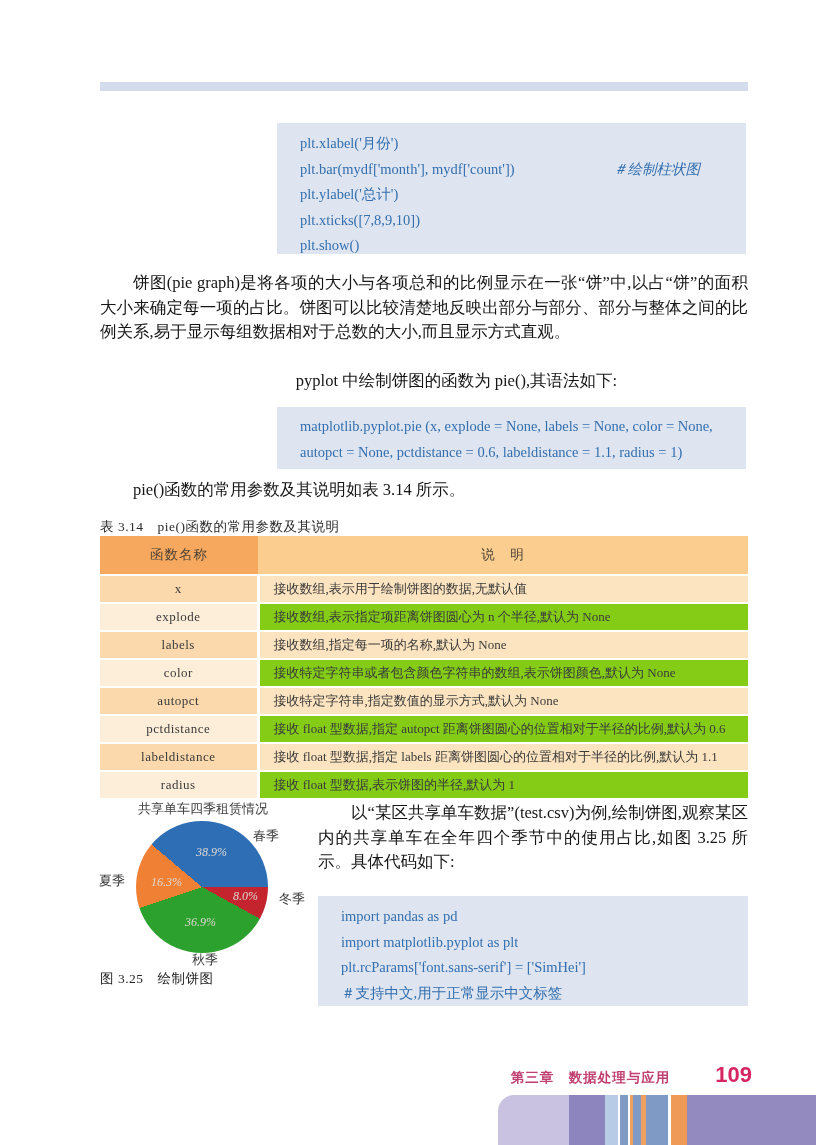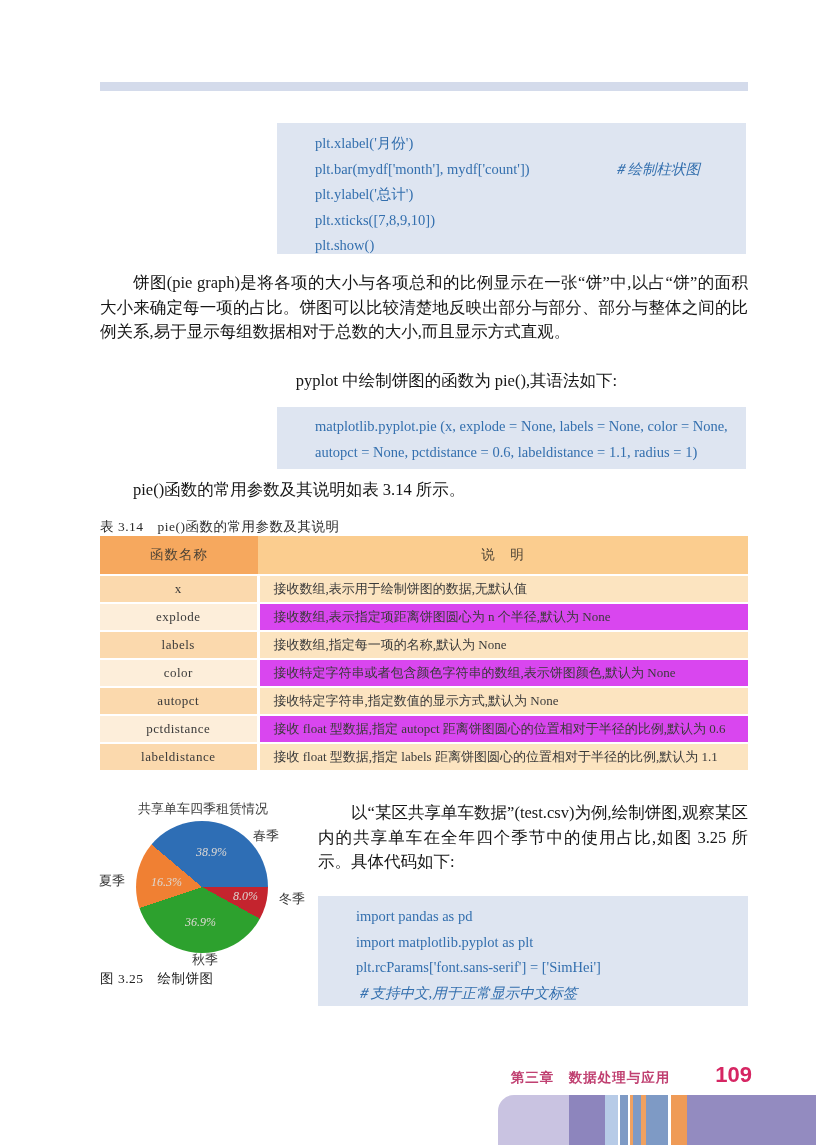--- a/index.html
+++ b/index.html
@@ -6,25 +6,25 @@
   .page{
     position:relative;width:816px;height:1145px;overflow:hidden;background:#ffffff;
     font-family:"Liberation Serif","DejaVu Serif",serif;color:#1c1c1c;
   }
   
   .header-rule{position:absolute;left:100px;top:82px;width:648px;height:9px;background:var(--rule,#d4dbeb);}
   
   .codeblock{
     position:absolute;background:var(--code-bg,#dee5f1);color:var(--code-text,#336fae);
     font-family:"Liberation Serif","DejaVu Serif",serif;font-size:14.5px;line-height:25.6px;
-    padding:8px 0 6px 38px;box-sizing:border-box;text-align:center;
+    padding:8px 0 6px 23px;box-sizing:border-box;text-align:center;
   }
   .codeblock .code-line{display:flex;white-space:pre;}
   .codeblock .comment{margin-left:auto;padding-right:46px;font-style:italic;}
-  .codeblock .comment-line{font-style:italic;}
+  .codeblock .comment-line{}
   #code-top{left:277px;top:123px;width:469px;height:131px;}
   #code-syntax{left:277px;top:407px;width:469px;height:62px;padding-top:7px;}
   #code-example{left:318px;top:896px;width:430px;height:110px;}
   
   .para{
     position:absolute;text-align:justify;font-size:16.5px;line-height:24.6px;color:#161616;
     text-indent:2em;margin:0;
   }
   #para-pie{left:100px;top:271px;width:648px;}
   #lead-pyplot{left:116px;top:369px;width:648px;text-align:center;}
@@ -37,21 +37,21 @@
     height:36px;font-weight:normal;color:#4d4336;font-size:13.5px;letter-spacing:1px;text-align:center;
   }
   .param-table th.c1{background:var(--th-left,#f6a85e);width:156px;}
   .param-table th.c2{background:var(--th-right,#fbcd8f);}
   .param-table td{height:24px;border-top:2px solid #ffffff;}
   .param-table td.c1{text-align:center;font-family:"Liberation Serif",serif;letter-spacing:0.5px;}
   .param-table td.c2{padding-left:14px;border-left:3px solid #ffffff;}
   .param-table tr.odd td.c1{background:#fbd9ad;}
   .param-table tr.odd td.c2{background:#fce4c0;}
   .param-table tr.even td.c1{background:#fdeeda;}
-  .param-table tr.even td.c2{background:#d946ef;}
+  .param-table tr.even td.c2{background:#84cc16;}
   
   .fig-title{position:absolute;left:103px;top:800px;width:200px;text-align:center;font-size:13px;color:#3f3f3f;}
   .pie{position:absolute;left:136px;top:821px;width:132px;height:132px;border-radius:50%;}
   .pie-label{position:absolute;font-size:13px;color:#3a3a3a;font-family:Liberation Mono, monospace;}
   .pie-pct{position:absolute;font-size:12px;color:#ded9d4;font-style:italic;}
   #lbl-spring{left:253px;top:827px;}
   #lbl-summer{left:99px;top:872px;}
   #lbl-winter{left:279px;top:890px;}
   #lbl-autumn{left:192px;top:951px;}
   #pct-spring{left:196px;top:845px;}
@@ -126,20 +126,24 @@
           <td class="c2">接收特定字符串,指定数值的显示方式,默认为 None</td>
         </tr>
         <tr class="even">
           <td class="c1">pctdistance</td>
           <td class="c2">接收 float 型数据,指定 autopct 距离饼图圆心的位置相对于半径的比例,默认为 0.6</td>
         </tr>
         <tr class="odd">
           <td class="c1">labeldistance</td>
           <td class="c2">接收 float 型数据,指定 labels 距离饼图圆心的位置相对于半径的比例,默认为 1.1</td>
         </tr>
+        <tr class="even">
+          <td class="c1">radius</td>
+          <td class="c2">接收 float 型数据,表示饼图的半径,默认为 1</td>
+        </tr>
       </tbody>
   </table>
 
   <div class="fig-title">共享单车四季租赁情况</div>
   <div class="pie" id="pie" style="background: conic-gradient(from 90deg, rgb(196, 36, 46) 0deg, rgb(196, 36, 46) 28.77deg, rgb(45, 161, 46) 28.77deg, rgb(45, 161, 46) 161.48deg, rgb(240, 128, 51) 161.48deg, rgb(240, 128, 51) 220.1deg, rgb(46, 110, 181) 220.1deg, rgb(46, 110, 181) 360deg);"></div>
   <span class="pie-label" id="lbl-spring">春季</span>
   <span class="pie-label" id="lbl-summer">夏季</span>
   <span class="pie-label" id="lbl-autumn">秋季</span>
   <span class="pie-label" id="lbl-winter">冬季</span>
   <span class="pie-pct" id="pct-spring">38.9%</span>

